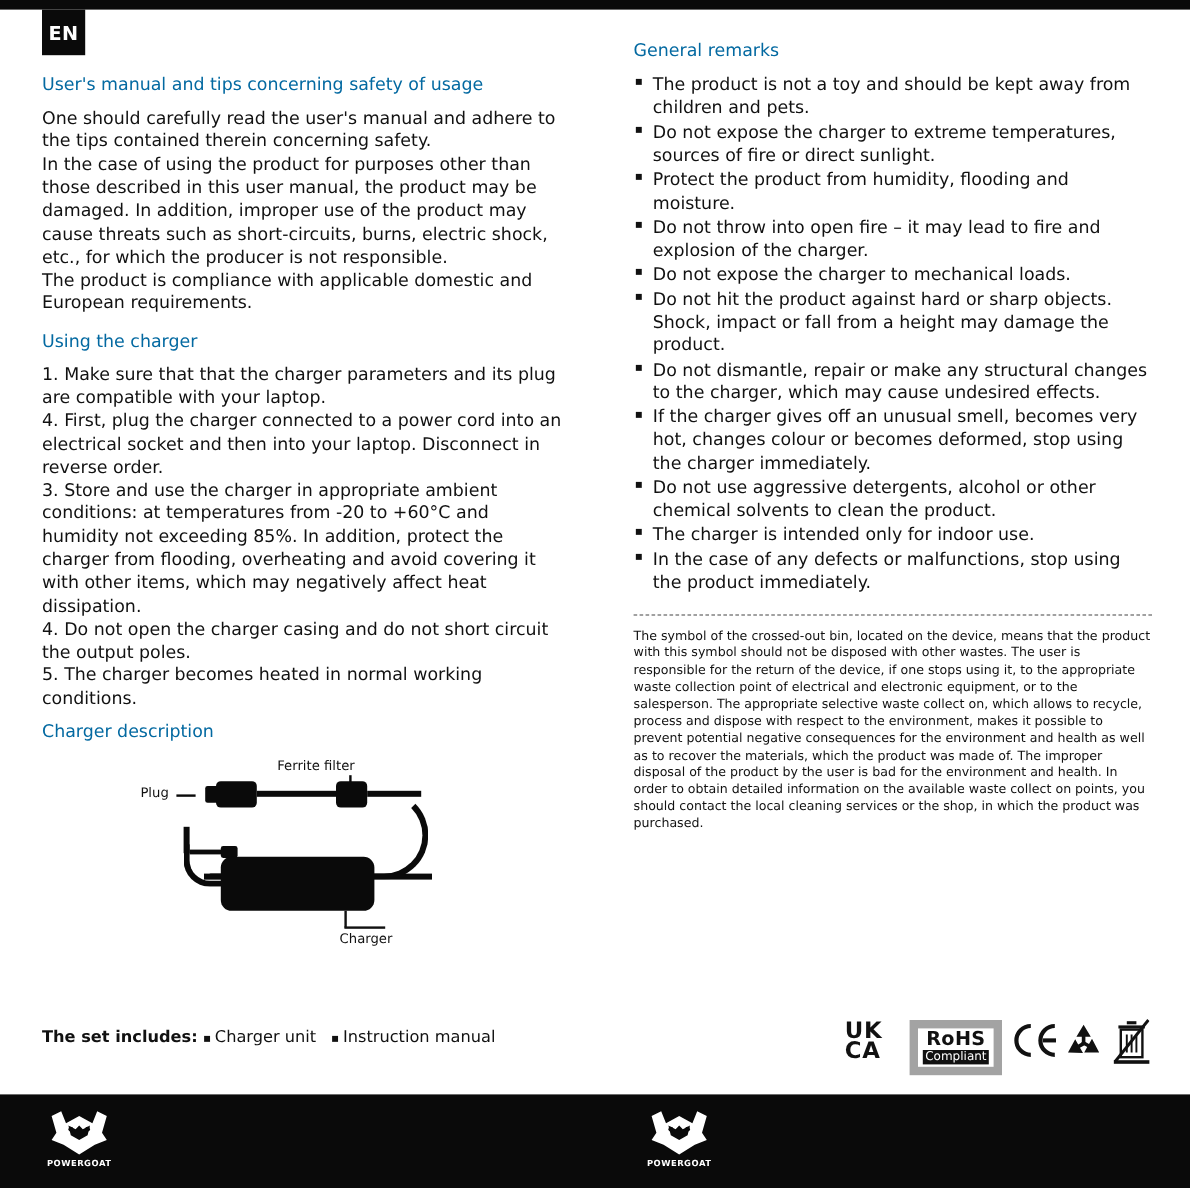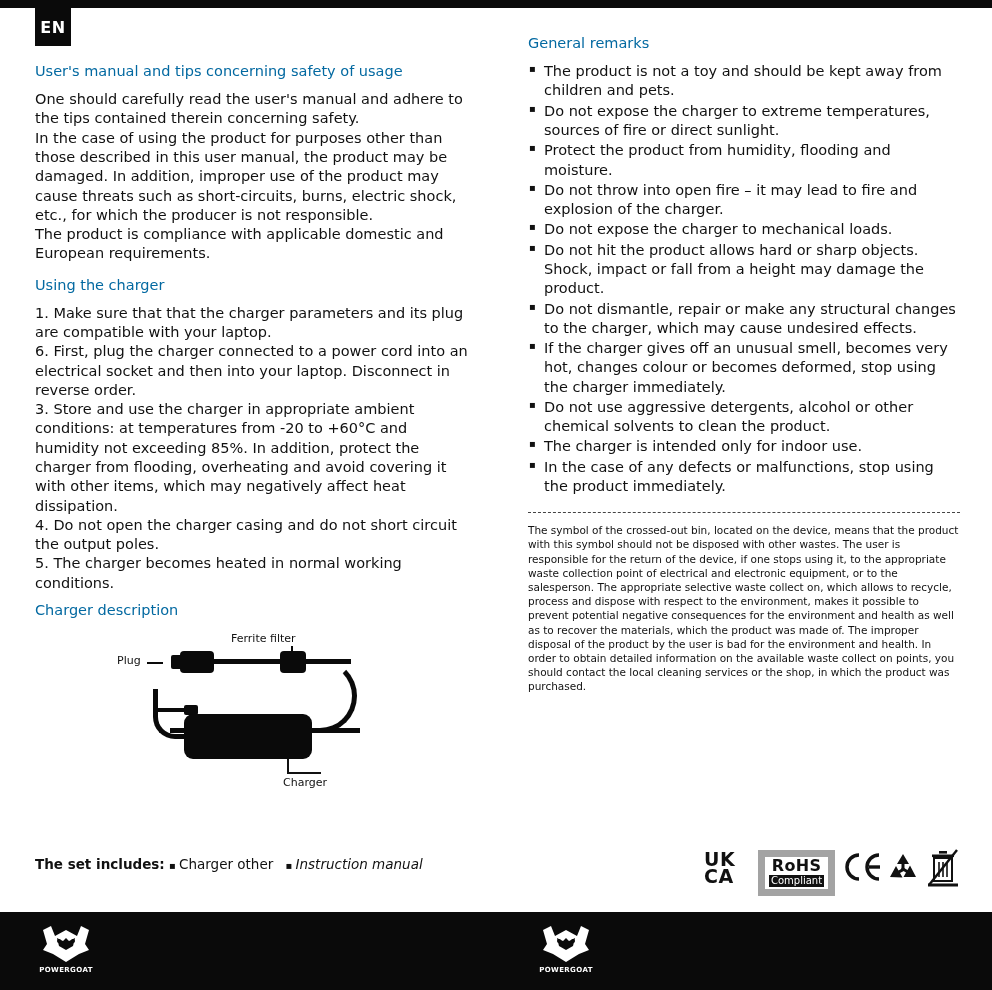--- a/index.html
+++ b/index.html
@@ -219,21 +219,21 @@
 
     <div class="body-text">
       <p style="white-space: pre-line;">One should carefully read the user's manual and adhere to the tips contained therein concerning safety.
 In the case of using the product for purposes other than those described in this user manual, the product may be damaged. In addition, improper use of the product may cause threats such as short-circuits, burns, electric shock, etc., for which the producer is not responsible.
 The product is compliance with applicable domestic and European requirements.</p>
     </div>
 
     <h2 class="section-title">Using the charger</h2>
 
     <div class="body-text" style="margin-bottom:0">1. Make sure that that the charger parameters and its plug are compatible with your laptop.</div>
-    <div class="body-text" style="margin-bottom:0">6. First, plug the charger connected to a power cord into an electrical socket and then into your laptop. Disconnect in reverse order.</div>
+    <div class="body-text" style="margin-bottom:0">4. First, plug the charger connected to a power cord into an electrical socket and then into your laptop. Disconnect in reverse order.</div>
     <div class="body-text" style="margin-bottom:0">3. Store and use the charger in appropriate ambient conditions: at temperatures from -20 to +60°C and humidity not exceeding 85%. In addition, protect the charger from flooding, overheating and avoid covering it with other items, which may negatively affect heat dissipation.</div>
     <div class="body-text" style="margin-bottom:0">4. Do not open the charger casing and do not short circuit the output poles.</div>
     <div class="body-text" style="margin-bottom:8px">5. The charger becomes heated in normal working conditions.</div>
 
     <h2 class="section-title">Charger description</h2>
 
     <div class="diagram">
       <div class="dlabel" style="left:196px; top:3px;">Ferrite filter</div>
 
       <div class="cable" style="left:256px; top:17px; width:1.5px; height:22px;"></div>
@@ -261,34 +261,34 @@
       <div class="brick" style="left:149px; top:85px; width:128px; height:45px;"></div>
 
       <div class="cable" style="left:252px; top:130px; width:1.5px; height:14px; background:#111;"></div>
       <div class="cable" style="left:252px; top:143px; width:34px; height:1.5px; background:#111;"></div>
       <div class="dlabel" style="left:248px; top:147px;">Charger</div>
     </div>
   </div>
 
   <div class="set-includes">
     <b>The set includes:</b>
-    <span class="sq">Charger other</span>
-    <span class="sq" style="margin-left:8px;font-style:italic;">Instruction manual</span>
+    <span class="sq">Charger unit</span>
+    <span class="sq" style="margin-left:8px;">Instruction manual</span>
   </div>
 
   <div class="col-right">
     <h2 class="section-title">General remarks</h2>
 
     <ul class="bullets">
       <li>The product is not a toy and should be kept away from children and pets.</li>
       <li>Do not expose the charger to extreme temperatures, sources of fire or direct sunlight.</li>
       <li>Protect the product from humidity, flooding and moisture.</li>
       <li>Do not throw into open fire – it may lead to fire and explosion of the charger.</li>
       <li>Do not expose the charger to mechanical loads.</li>
-      <li>Do not hit the product allows hard or sharp objects. Shock, impact or fall from a height may damage the product.</li>
+      <li>Do not hit the product against hard or sharp objects. Shock, impact or fall from a height may damage the product.</li>
       <li>Do not dismantle, repair or make any structural changes to the charger, which may cause undesired effects.</li>
       <li>If the charger gives off an unusual smell, becomes very hot, changes colour or becomes deformed, stop using the charger immediately.</li>
       <li>Do not use aggressive detergents, alcohol or other chemical solvents to clean the product.</li>
       <li>The charger is intended only for indoor use.</li>
       <li>In the case of any defects or malfunctions, stop using the product immediately.</li>
     </ul>
 
     <div class="dashed-sep"></div>
 
     <div class="disposal-text">The symbol of the crossed-out bin, located on the device, means that the product with this symbol should not be disposed with other wastes. The user is responsible for the return of the device, if one stops using it, to the appropriate waste collection point of electrical and electronic equipment, or to the salesperson. The appropriate selective waste collect on, which allows to recycle, process and dispose with respect to the environment, makes it possible to prevent potential negative consequences for the environment and health as well as to recover the materials, which the product was made of. The improper disposal of the product by the user is bad for the environment and health. In order to obtain detailed information on the available waste collect on points, you should contact the local cleaning services or the shop, in which the product was purchased.</div>

